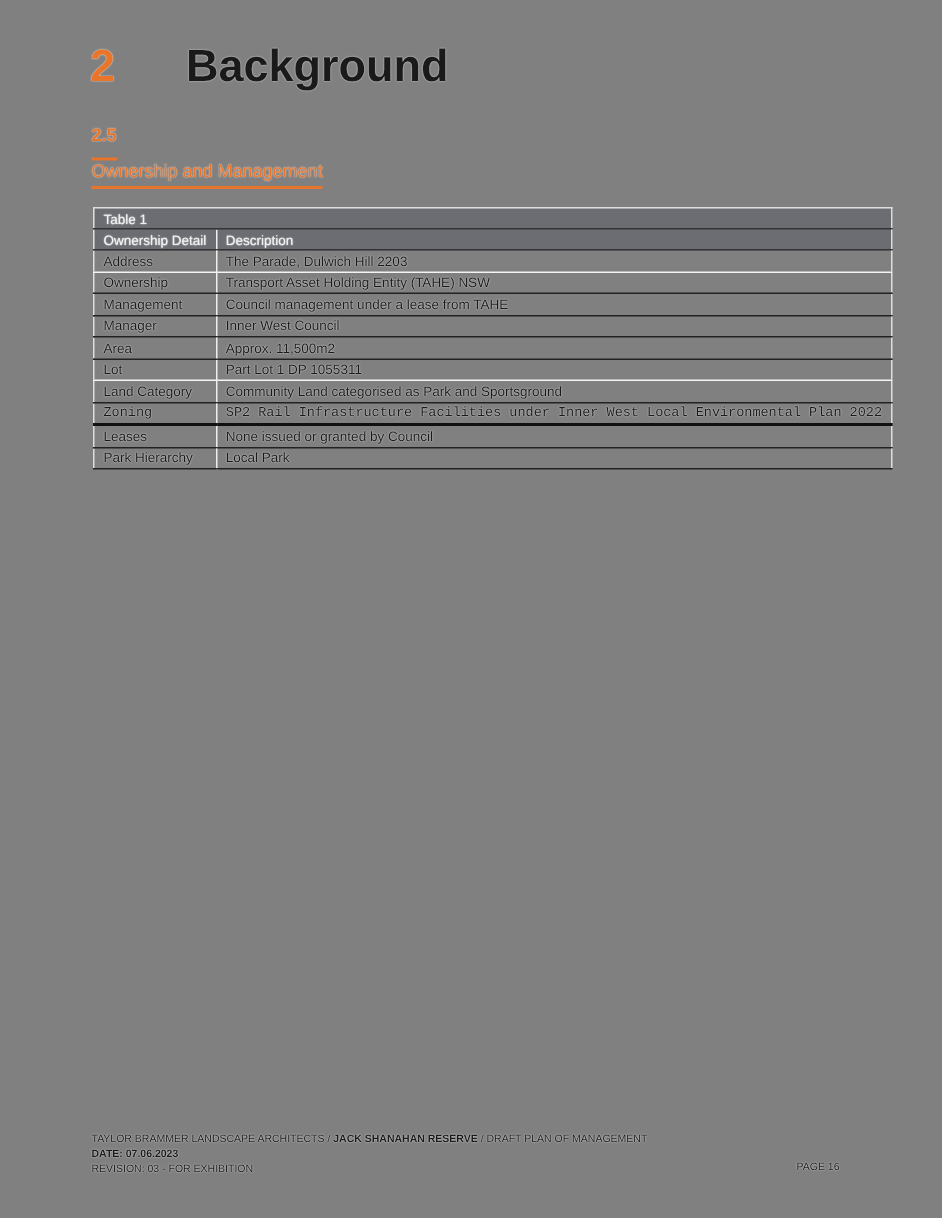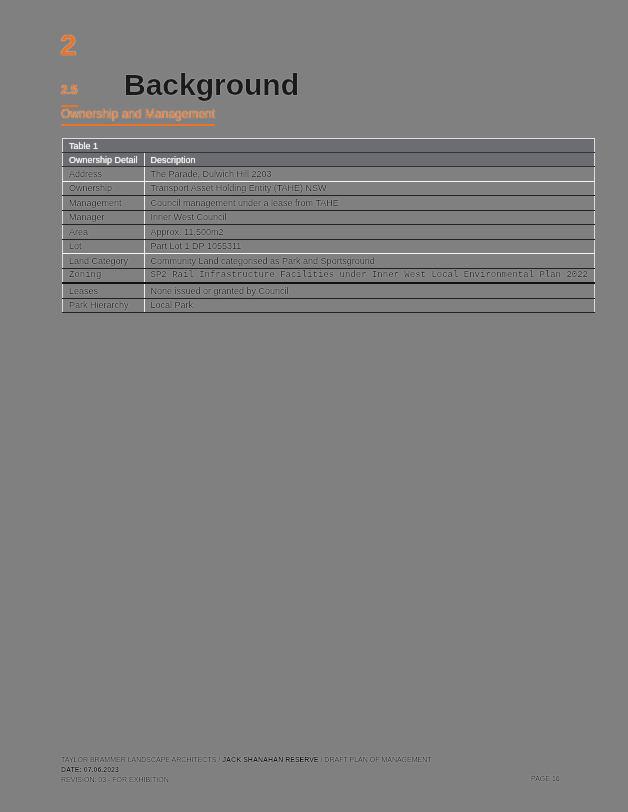--- a/index.html
+++ b/index.html
@@ -7,21 +7,20 @@
       width:628px; height:812px; background:#808080; position:relative; overflow:hidden;
       font-family:"Liberation Sans", sans-serif; color:#1a1a1a;
     }
     .chapter-num {
       position:absolute; left:60px; top:28px; font-size:30px; font-weight:bold; color:#e8752a;
       text-shadow:0 0 1px #fff;
     }
     .chapter-title {
       position:absolute; left:124px; top:28px; font-size:30px; font-weight:bold; color:#1a1a1a;
       text-shadow:0 0 1px #fff;
-      margin-top:40px;
     }
     .section-num {
       position:absolute; left:61px; top:83px; font-size:12px; font-weight:bold; color:#e8752a;
       border-bottom:2px solid #e8752a; padding-bottom:8px; text-shadow:0 0 1px #fff;
     }
     .section-title {
       position:absolute; left:61px; top:107px; font-size:12px; font-weight:normal; color:#e8752a;
       border-bottom:2px solid #e8752a; padding-bottom:3px; text-shadow:0 0 1px #fff;
     }
     .table {

